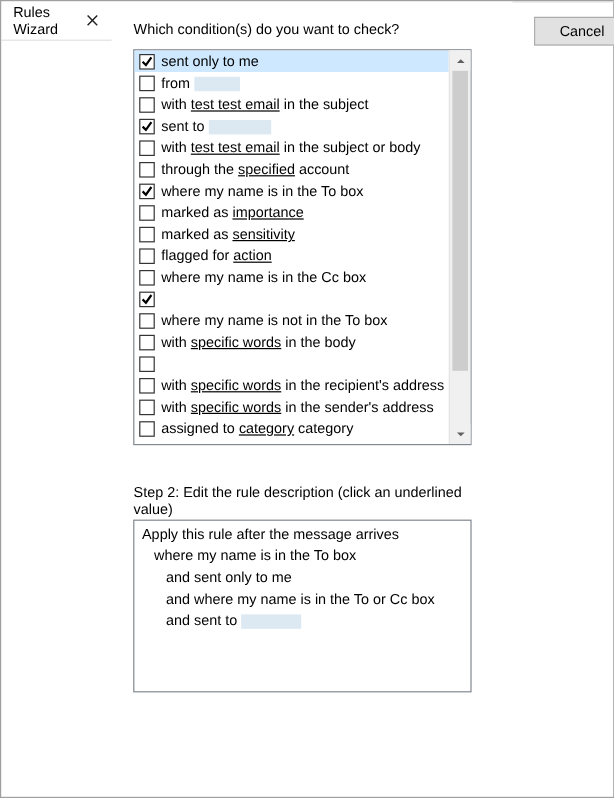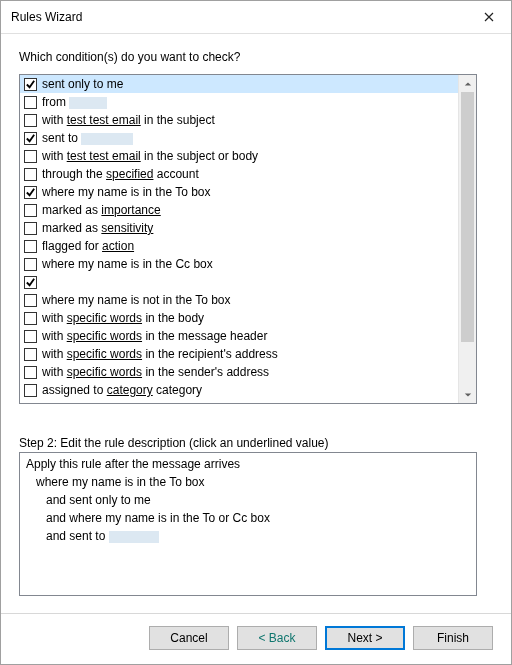--- a/index.html
+++ b/index.html
@@ -9,21 +9,20 @@
     font-size: 12px;
     background: #ffffff;
     color: #000;
   }
   .window {
     width: 512px;
     height: 665px;
     border: 1px solid #a0a0a0;
     box-sizing: border-box;
     display: flex;
-    flex-direction: column;
     background: #ffffff;
   }
   .titlebar {
     height: 32px;
     display: flex;
     align-items: center;
     justify-content: space-between;
     padding: 0 0 0 10px;
     border-bottom: 1px solid #e0e0e0;
   }
@@ -263,21 +262,20 @@
           <div class="row">
             <span class="cb"></span>
             <span><span class="txt">where my name is not in the To box</span></span>
           </div>
           <div class="row">
             <span class="cb"></span>
             <span><span class="txt">with </span><span class="lnk">specific words</span><span class="txt"> in the body</span></span>
           </div>
           <div class="row">
             <span class="cb"></span>
-            <span><span class="txt">with </span><span class="lnk">specific words</span><span class="txt"> in the message header</span></span>
           </div>
           <div class="row">
             <span class="cb"></span>
             <span><span class="txt">with </span><span class="lnk">specific words</span><span class="txt"> in the recipient's address</span></span>
           </div>
           <div class="row">
             <span class="cb"></span>
             <span><span class="txt">with </span><span class="lnk">specific words</span><span class="txt"> in the sender's address</span></span>
           </div>
           <div class="row">

